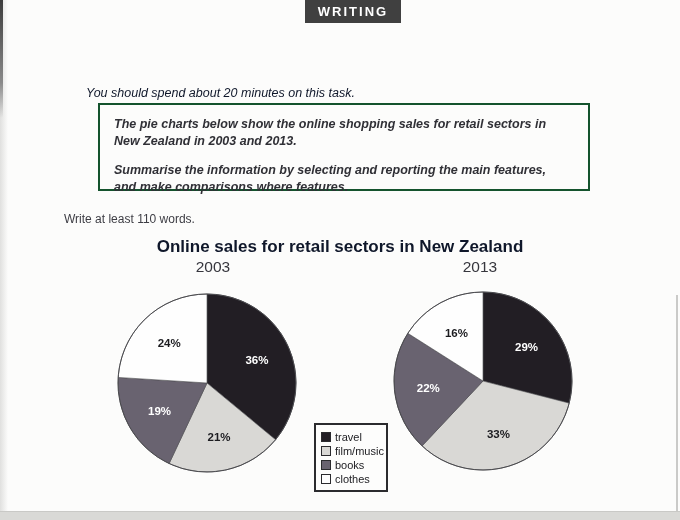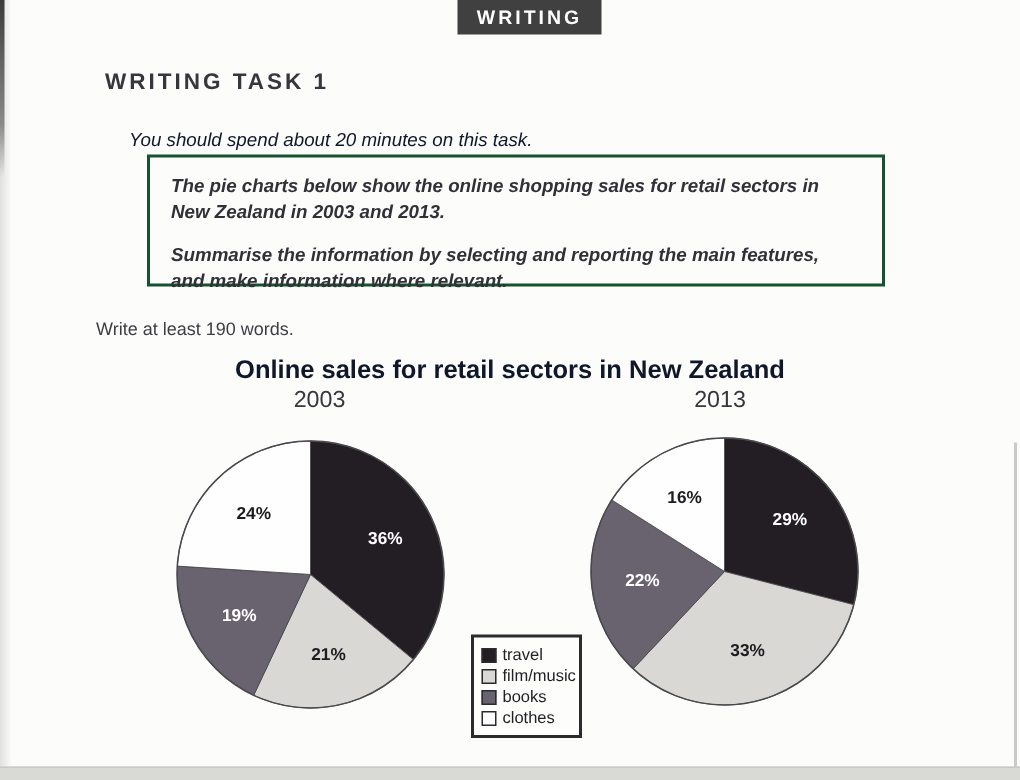--- a/index.html
+++ b/index.html
@@ -98,30 +98,29 @@
 
   <div class="edge-left-soft"></div>
   <div class="edge-left"></div>
   <div class="edge-right"></div>
   <div class="edge-bottom"></div>
 
   <div class="writing-tab">
     <span>WRITING</span>
   </div>
 
-  <h1 class="task-heading">WRITING TASK 1</h1>
 
   <p class="time-note">You should spend about 20 minutes on this task.</p>
 
   <div class="prompt-box">
     <p>The pie charts below show the online shopping sales for retail sectors in New Zealand in 2003 and 2013.</p>
-    <p>Summarise the information by selecting and reporting the main features, and make information where relevant.</p>
+    <p>Summarise the information by selecting and reporting the main features, and make comparisons where features.</p>
   </div>
 
-  <p class="word-note">Write at least 190 words.</p>
+  <p class="word-note">Write at least 110 words.</p>
 
   <div>
     <div class="chart-title">Online sales for retail sectors in New Zealand</div>
     <div class="year-label year-2003">2003</div>
     <div class="year-label year-2013">2013</div>
 
     <svg id="pie-0" class="pie-svg" width="180" height="180" viewBox="0 0 180 180">
         <path d="M 90 90 L 90.00 1.00 A 89 89 0 0 1 158.58 146.73 Z" fill="#221e24" stroke="#4a4a4e" stroke-width="0.6"></path>
         <text x="139.9" y="66.5" text-anchor="middle" dominant-baseline="central" fill="#ffffff">36%</text>
         <path d="M 90 90 L 158.58 146.73 A 89 89 0 0 1 52.11 170.53 Z" fill="#d9d8d5" stroke="#4a4a4e" stroke-width="0.6"></path>

